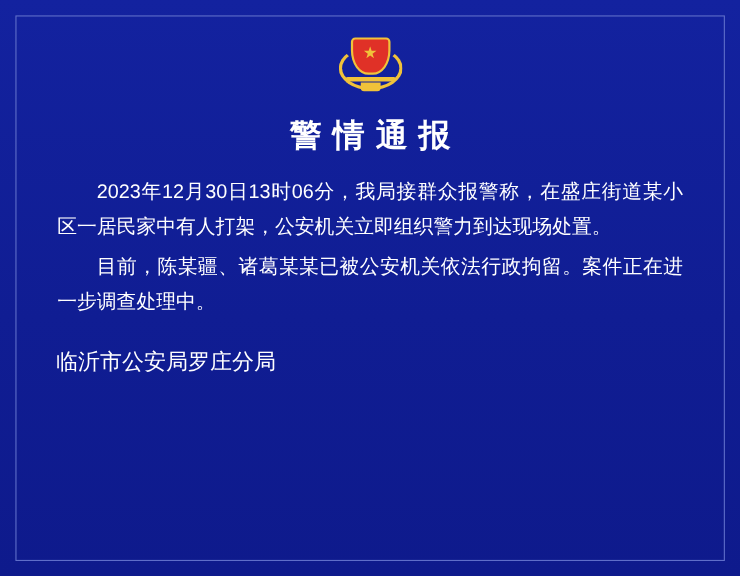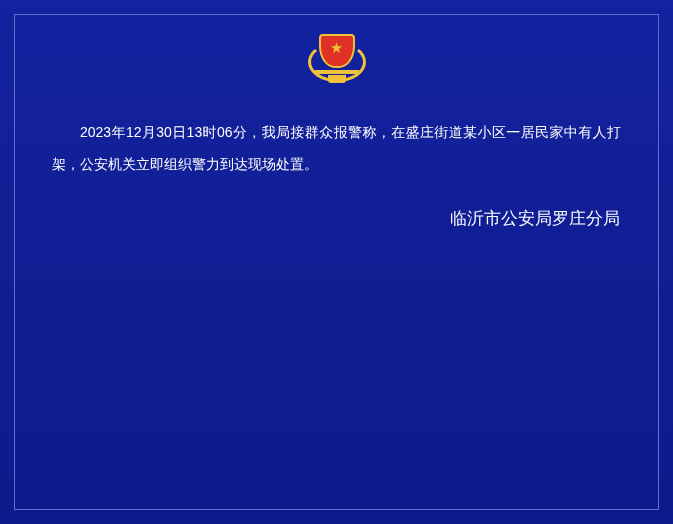--- a/index.html
+++ b/index.html
@@ -104,39 +104,38 @@
   .title {
     margin-top: 14px;
     color: #ffffff;
     font-size: 29px;
     font-weight: bold;
     letter-spacing: 10px;
     text-indent: 10px;
     text-align: center;
   }
   .body-text {
-    margin-top: 26px;
+    margin-top: 14px;
     width: 100%;
     color: #ffffff;
-    font-size: 14px;
+    font-size: 18px;
     line-height: 32px;
     text-align: justify;
     text-justify: inter-ideograph;
   }
   .body-text p {
     margin: 0 0 4px 0;
     text-indent: 2em;
   }
   .signature {
     margin-top: 20px;
     width: 100%;
     color: #ffffff;
-    font-size: 17px;
+    font-size: 20px;
     line-height: 30px;
-    text-align: right;
     padding-right: 2px;
   }
   .signature div {
     white-space: nowrap;
   }
 </style>
 </head>
 <body>
 
 <div class="poster">
@@ -144,23 +143,25 @@
 
   <div class="content">
 
     <div class="emblem">
       <div class="wreath"></div>
       <div class="shield"></div>
       <div class="bar"></div>
       <div class="base"></div>
     </div>
 
+    <div class="title">警情通报</div>
 
     <div class="body-text">
       <p>2023年12月30日13时06分，我局接群众报警称，在盛庄街道某小区一居民家中有人打架，公安机关立即组织警力到达现场处置。</p>
+      <p>目前，陈某疆、诸葛某某已被公安机关依法行政拘留。案件正在进一步调查处理中。</p>
     </div>
 
     <div class="signature">
       <div>临沂市公安局罗庄分局</div>
     </div>
 
   </div>
 </div>
 
 </body></html>

